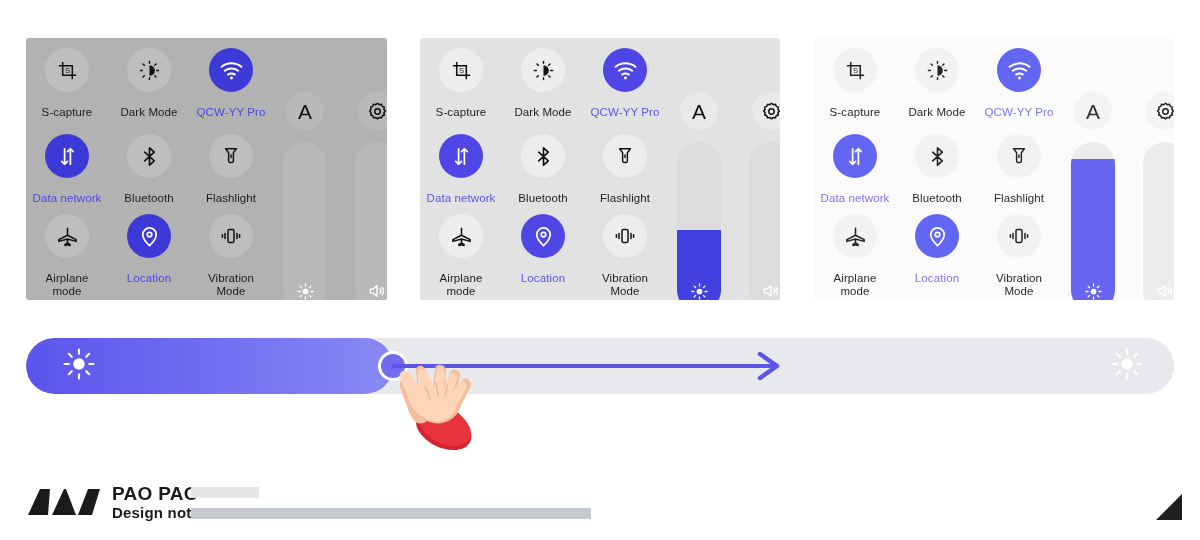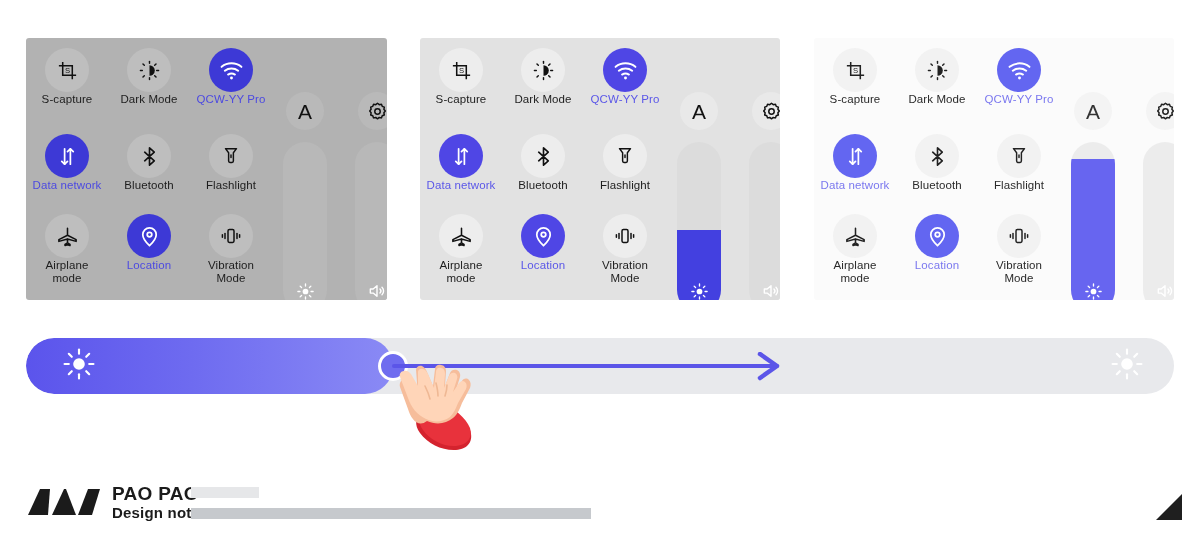--- a/index.html
+++ b/index.html
@@ -31,21 +31,21 @@
     position:relative;
   }
   .p1 .bubble{background:#bebebe;}
   .p2 .bubble{background:#ededed;}
   .p3 .bubble{background:#f2f2f2;}
   .tile .bubble.on{background:#3d39d6;}
   .p2 .tile .bubble.on{background:#4f46e5;}
   .p3 .tile .bubble.on{background:#6366f1;}
 
   .tile .lbl{
-    margin-top:1px;font-size:11.5px;line-height:13px;color:#1d1d1d;
+    margin-top:14px;font-size:11.5px;line-height:13px;color:#1d1d1d;
     text-align:center;white-space:pre-line;letter-spacing:.1px;
   }
   .tile .lbl.accent{color:#4d4ae0;}
   .p2 .tile .lbl.accent{color:#5b57e8;}
   .p3 .tile .lbl.accent{color:#7b78ef;}
   .p3 .tile .lbl{color:#2a2a2a;}
 
   .tile.c0{left:0;}
   .tile.c1{left:82px;}
   .tile.c2{left:164px;}

